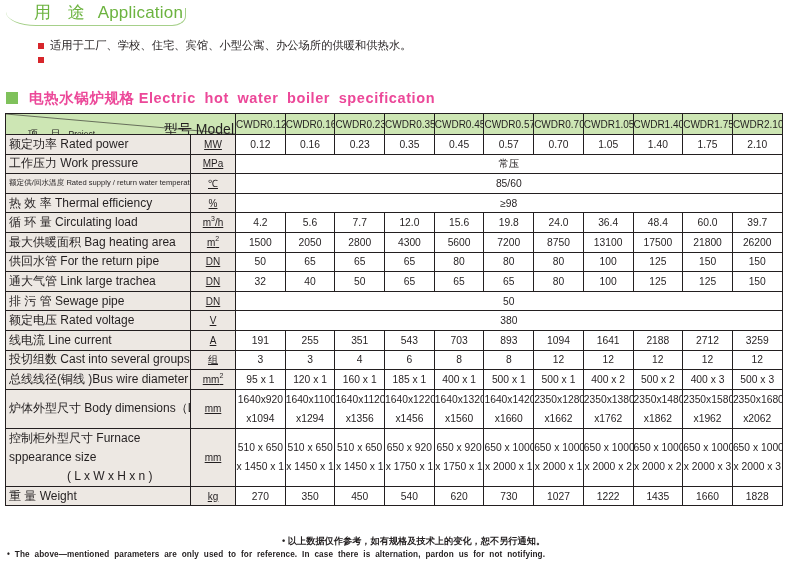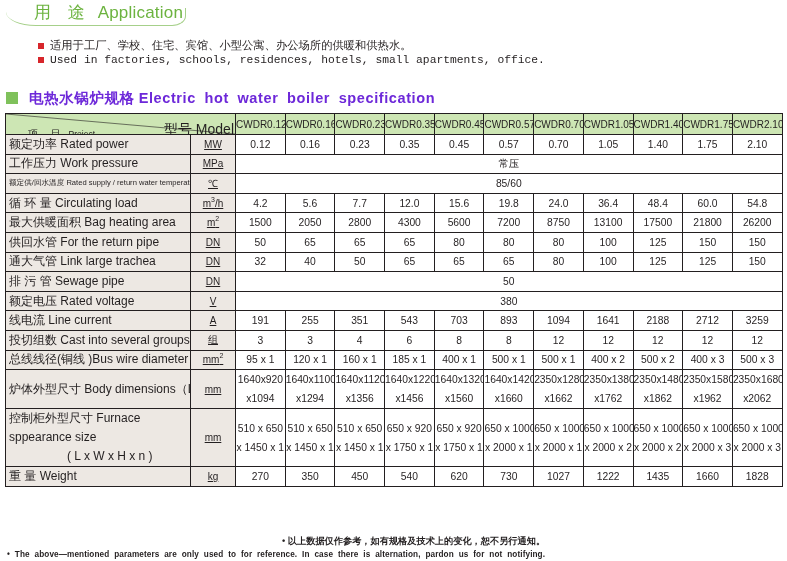--- a/index.html
+++ b/index.html
@@ -10,21 +10,21 @@
   .app-header .title { position: absolute; left: 28px; top: 1px; font-size: 17px; color: #6cb33f; letter-spacing: 0.2px; white-space: nowrap; }
   .app-header .title .cn { letter-spacing: 6px; margin-right: 2px; }
   .app-header .swoosh { position: absolute; left: 0; top: 8px; width: 180px; height: 18px; border-bottom: 1.5px solid #a6d08a; border-right: 1.5px solid #a6d08a; border-radius: 0 0 14px 30px / 0 0 10px 14px; }
 
   .bullets { position: absolute; left: 38px; top: 39px; font-size: 11.3px; line-height: 14px; font-family: Liberation Mono, monospace; }
   .bullets li { list-style: none; position: relative; padding-left: 12px; white-space: nowrap; }
   .bullets li .sq { position: absolute; left: 0; top: 4px; width: 6px; height: 6px; background: #d7262b; }
 
   .section { position: absolute; left: 6px; top: 88px; height: 20px; display: flex; align-items: center; }
   .section .sq { width: 12px; height: 12px; background: #7fc15b; margin-right: 11px; }
-  .section .txt { font-size: 14.5px; font-weight: bold; color: #6d28d9; white-space: nowrap; letter-spacing: 0.6px; }
+  .section .txt { font-size: 14.5px; font-weight: bold; color: #ec4899; white-space: nowrap; letter-spacing: 0.6px; }
   .section .txt .en { word-spacing: 4px; margin-left: 4px; }
 
   table.spec { position: absolute; left: 5px; top: 113px; width: 777px; border-collapse: collapse; table-layout: fixed; font-size: 10.3px; }
   table.spec td { border: 1px solid #231f20; text-align: center; vertical-align: middle; white-space: nowrap; overflow: hidden; padding: 0; }
   table.spec col.c-proj { width: 185px; }
   table.spec col.c-unit { width: 45px; }
   table.spec col.c-m { width: 49.7px; }
 
   tr.hdr td { background: #cde6b4; height: 21px; font-size: 10px; }
   tr.hdr td.corner { position: relative; text-align: left; }
@@ -52,21 +52,21 @@
 </head>
 <body>
 
 <div class="app-header">
   <div class="swoosh"></div>
   <div class="title"><span class="cn">用 途</span> <span>Application</span></div>
 </div>
 
 <ul class="bullets">
   <li><span class="sq"></span><span>适用于工厂、学校、住宅、宾馆、小型公寓、办公场所的供暖和供热水。</span></li>
-  <li><span class="sq"></span><span>Used in factories, schools, residences, hotels, small apartments, office.</span></li>
+  <li><span class="sq"></span></li>
 </ul>
 
 <div class="section">
   <span class="sq"></span>
   <span class="txt"><span>电热水锅炉规格</span><span class="en">Electric hot water boiler specification</span></span>
 </div>
 
 <table class="spec">
   <colgroup>
     <col class="c-proj">
@@ -123,33 +123,38 @@
         <td class="lbl">工作压力  Work pressure</td>
         <td class="unit">MPa</td>
         <td class="span" colspan="11">常压</td>
       </tr>
       <tr class="r">
         <td class="lbl small">额定供/回水温度  Rated supply / return water temperature</td>
         <td class="unit">℃</td>
         <td class="span" colspan="11">85/60</td>
       </tr>
       <tr class="r">
+        <td class="lbl">热 效 率  Thermal efficiency</td>
+        <td class="unit">%</td>
+        <td class="span" colspan="11">≥98</td>
+      </tr>
+      <tr class="r">
         <td class="lbl">循 环 量  Circulating load</td>
         <td class="unit"><span>m</span><sup>3</sup><span>/h</span></td>
         <td class="val">4.2</td>
         <td class="val">5.6</td>
         <td class="val">7.7</td>
         <td class="val">12.0</td>
         <td class="val">15.6</td>
         <td class="val">19.8</td>
         <td class="val">24.0</td>
         <td class="val">36.4</td>
         <td class="val">48.4</td>
         <td class="val">60.0</td>
-        <td class="val">54.8</td>
+        <td class="val">39.7</td>
       </tr>
       <tr class="r">
         <td class="lbl">最大供暖面积  Bag heating area</td>
         <td class="unit"><span>m</span><sup>2</sup><span></span></td>
         <td class="val">1500</td>
         <td class="val">2050</td>
         <td class="val">2800</td>
         <td class="val">4300</td>
         <td class="val">5600</td>
         <td class="val">7200</td>

